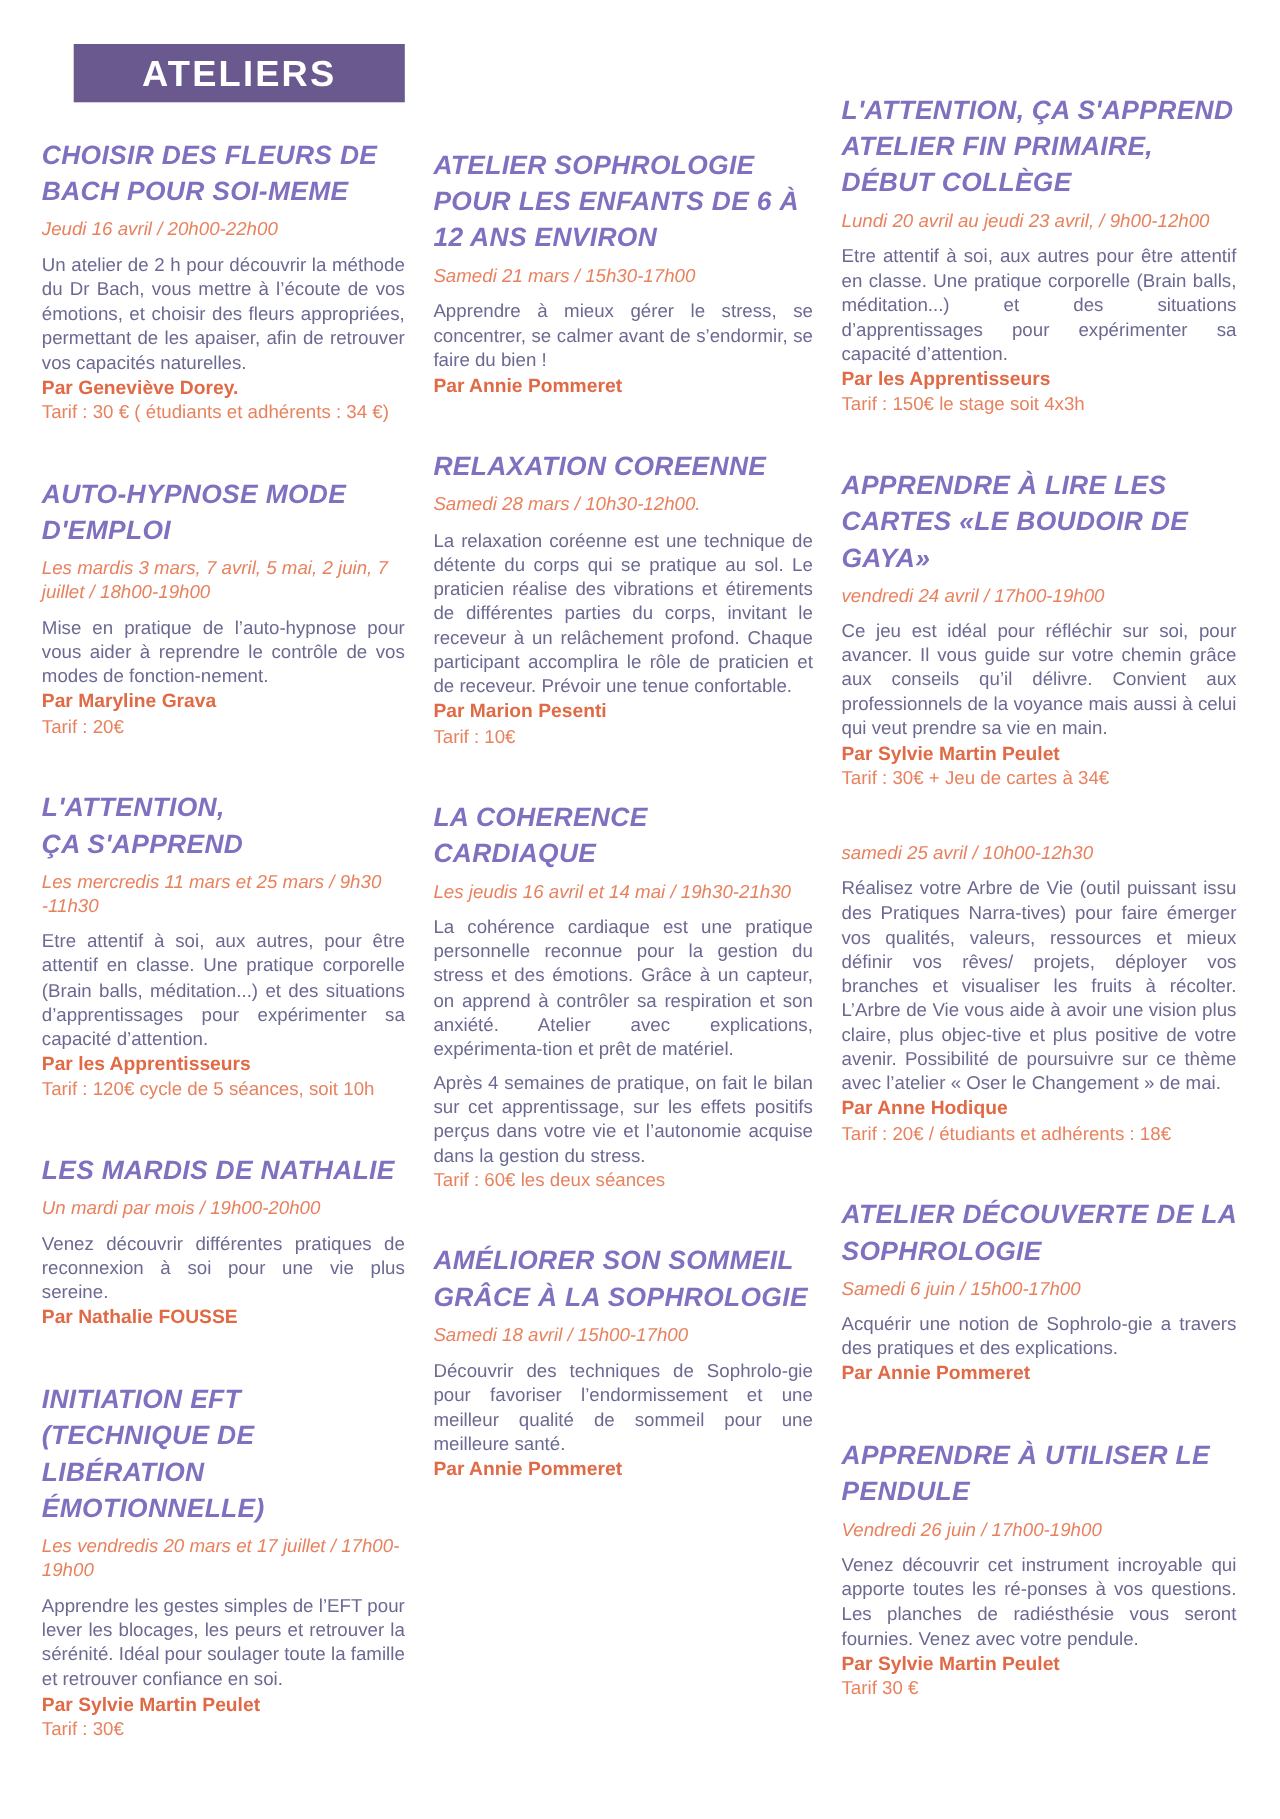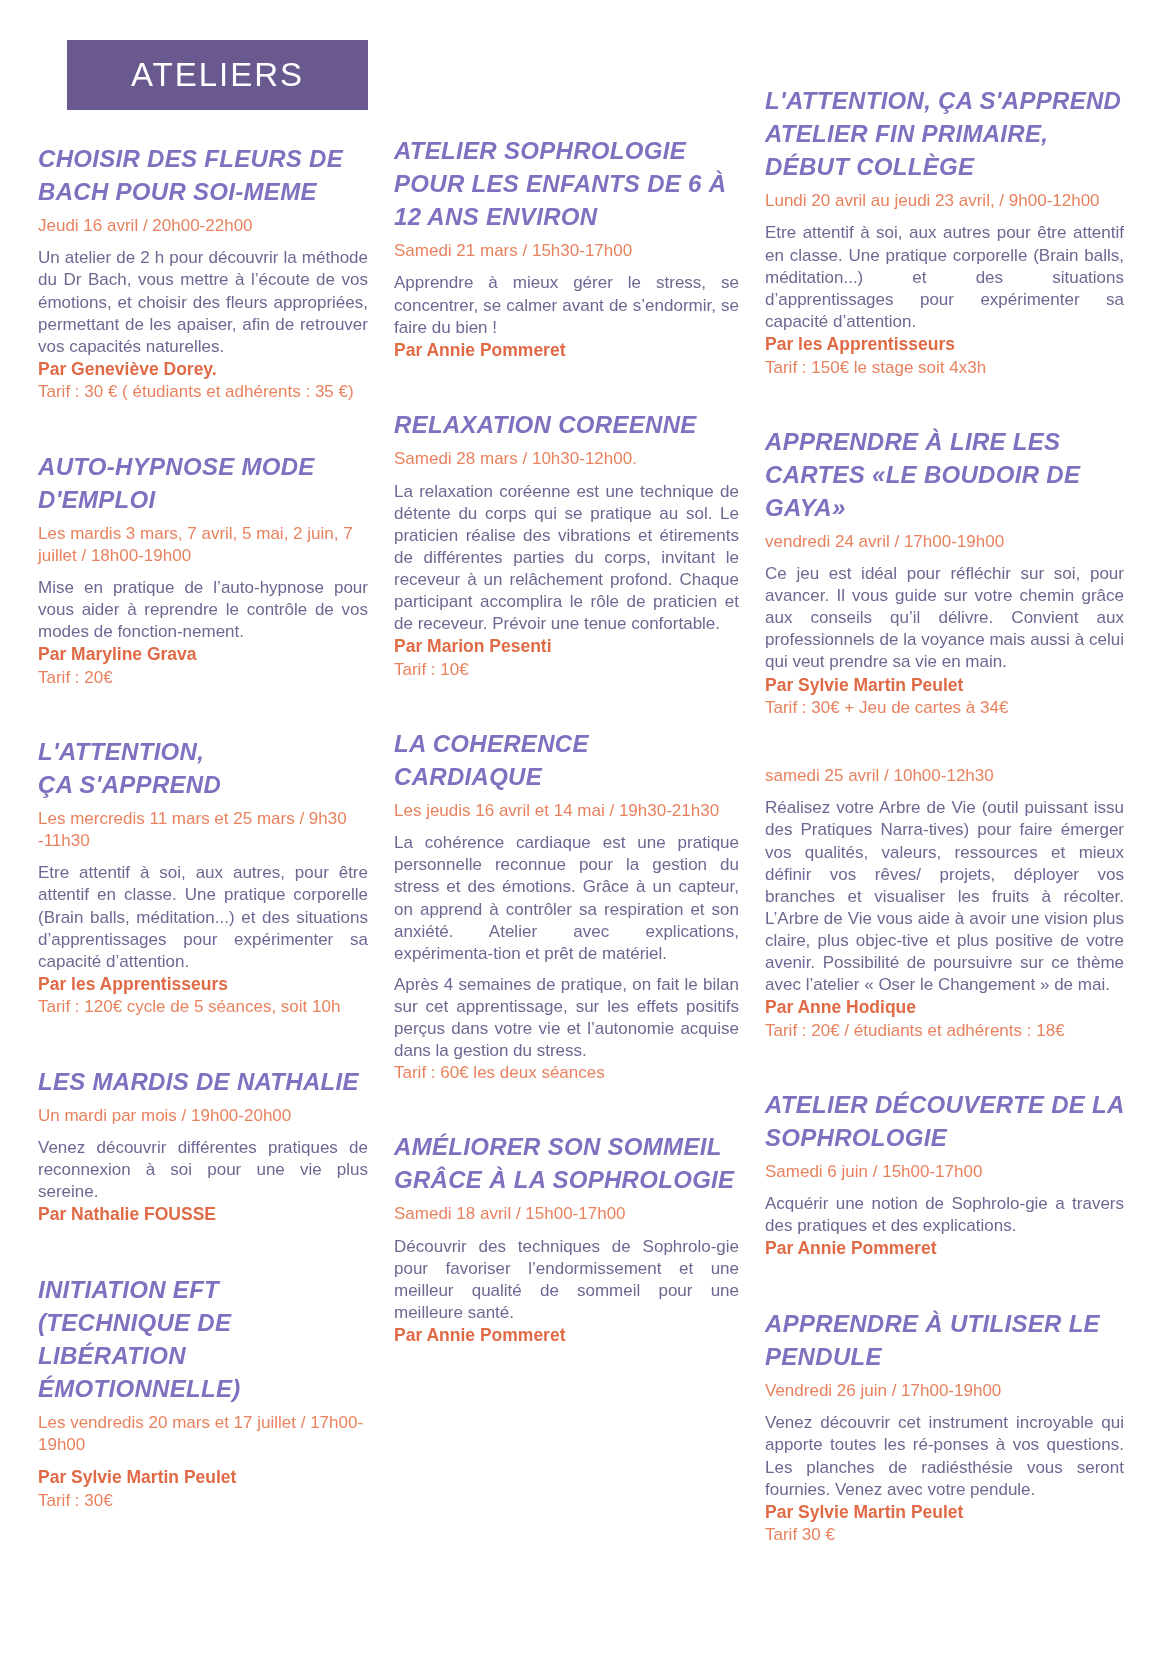--- a/index.html
+++ b/index.html
@@ -23,39 +23,40 @@
     display:grid;
     grid-template-columns:330px 345px 1fr;
     column-gap:26px;
   }
   .col{min-width:0;}
   .col-2{padding-top:94px;}
   .col-3{padding-top:44px;}
   .header-bar{
     background:var(--c-header-bg);
     color:var(--c-banner-text);
-    height:70px;
+    height:53px;
     display:flex;align-items:center;justify-content:center;
-    font-size:33px;font-weight:normal;letter-spacing:2px;
+    font-size:33px;font-weight:bold;letter-spacing:2px;
     margin-bottom:32px;
     margin-left:29px;
   }
   .workshop{margin-bottom:46px;}
   .ws-title{
     margin:0 0 7px 0;
     font-size:24px;line-height:1.38;
     font-weight:bold;font-style:italic;
     color:var(--c-title);
     letter-spacing:0.3px;
   }
   .ws-subtitle{display:block;}
   .ws-date{
     color:var(--c-accent);
     font-size:17px;line-height:1.3;
     margin:0 0 10px 0;
+    font-style:italic;
   }
   .ws-body p{
     margin:0 0 9px 0;
     color:var(--c-body);
     font-size:17px;line-height:1.3;
     text-align:justify;
   }
   .ws-body p:last-child{margin-bottom:0;}
   .ws-by{
     color:var(--c-by);
@@ -79,21 +80,21 @@
   <section class="workshop">
     <h2 class="ws-title">
       <span>CHOISIR DES FLEURS DE BACH POUR SOI-MEME</span>
       
     </h2>
     <div class="ws-date">Jeudi 16 avril / 20h00-22h00</div>
     <div class="ws-body">
           <p>Un atelier de 2 h pour découvrir la méthode du Dr Bach, vous mettre à l’écoute de vos émotions, et choisir des fleurs appropriées, permettant de les apaiser, afin de retrouver vos capacités naturelles.</p>
         </div>
     <div class="ws-by">Par Geneviève Dorey.</div>
-    <div class="ws-tarif">Tarif : 30 € ( étudiants et adhérents : 35 €)</div>
+    <div class="ws-tarif">Tarif : 30 € ( étudiants et adhérents : 34 €)</div>
   </section>
 
   <section class="workshop">
     <h2 class="ws-title">
       <span>AUTO-HYPNOSE MODE D'EMPLOI</span>
       
     </h2>
     <div class="ws-date">Les mardis 3 mars, 7 avril, 5 mai, 2 juin, 7 juillet / 18h00-19h00</div>
     <div class="ws-body">
           <p>Mise en pratique de l’auto-hypnose pour vous aider à reprendre le contrôle de vos modes de fonction-nement.</p>
@@ -127,20 +128,23 @@
     <div class="ws-by">Par Nathalie FOUSSE</div>
 
   </section>
 
   <section class="workshop">
     <h2 class="ws-title">
       <span>INITIATION EFT (TECHNIQUE DE LIBÉRATION ÉMOTIONNELLE)</span>
       
     </h2>
     <div class="ws-date">Les vendredis 20 mars et 17 juillet / 17h00-19h00</div>
+    <div class="ws-body">
+          <p>Apprendre les gestes simples de l’EFT pour lever les blocages, les peurs et retrouver la sérénité. Idéal pour soulager toute la famille et retrouver confiance en soi.</p>
+        </div>
     <div class="ws-by">Par Sylvie Martin Peulet</div>
     <div class="ws-tarif">Tarif : 30€</div>
   </section>
 </div>
   <div class="col col-2">
   <section class="workshop">
     <h2 class="ws-title">
       <span>ATELIER SOPHROLOGIE POUR LES ENFANTS DE 6 À 12 ANS ENVIRON</span>
       
     </h2>

